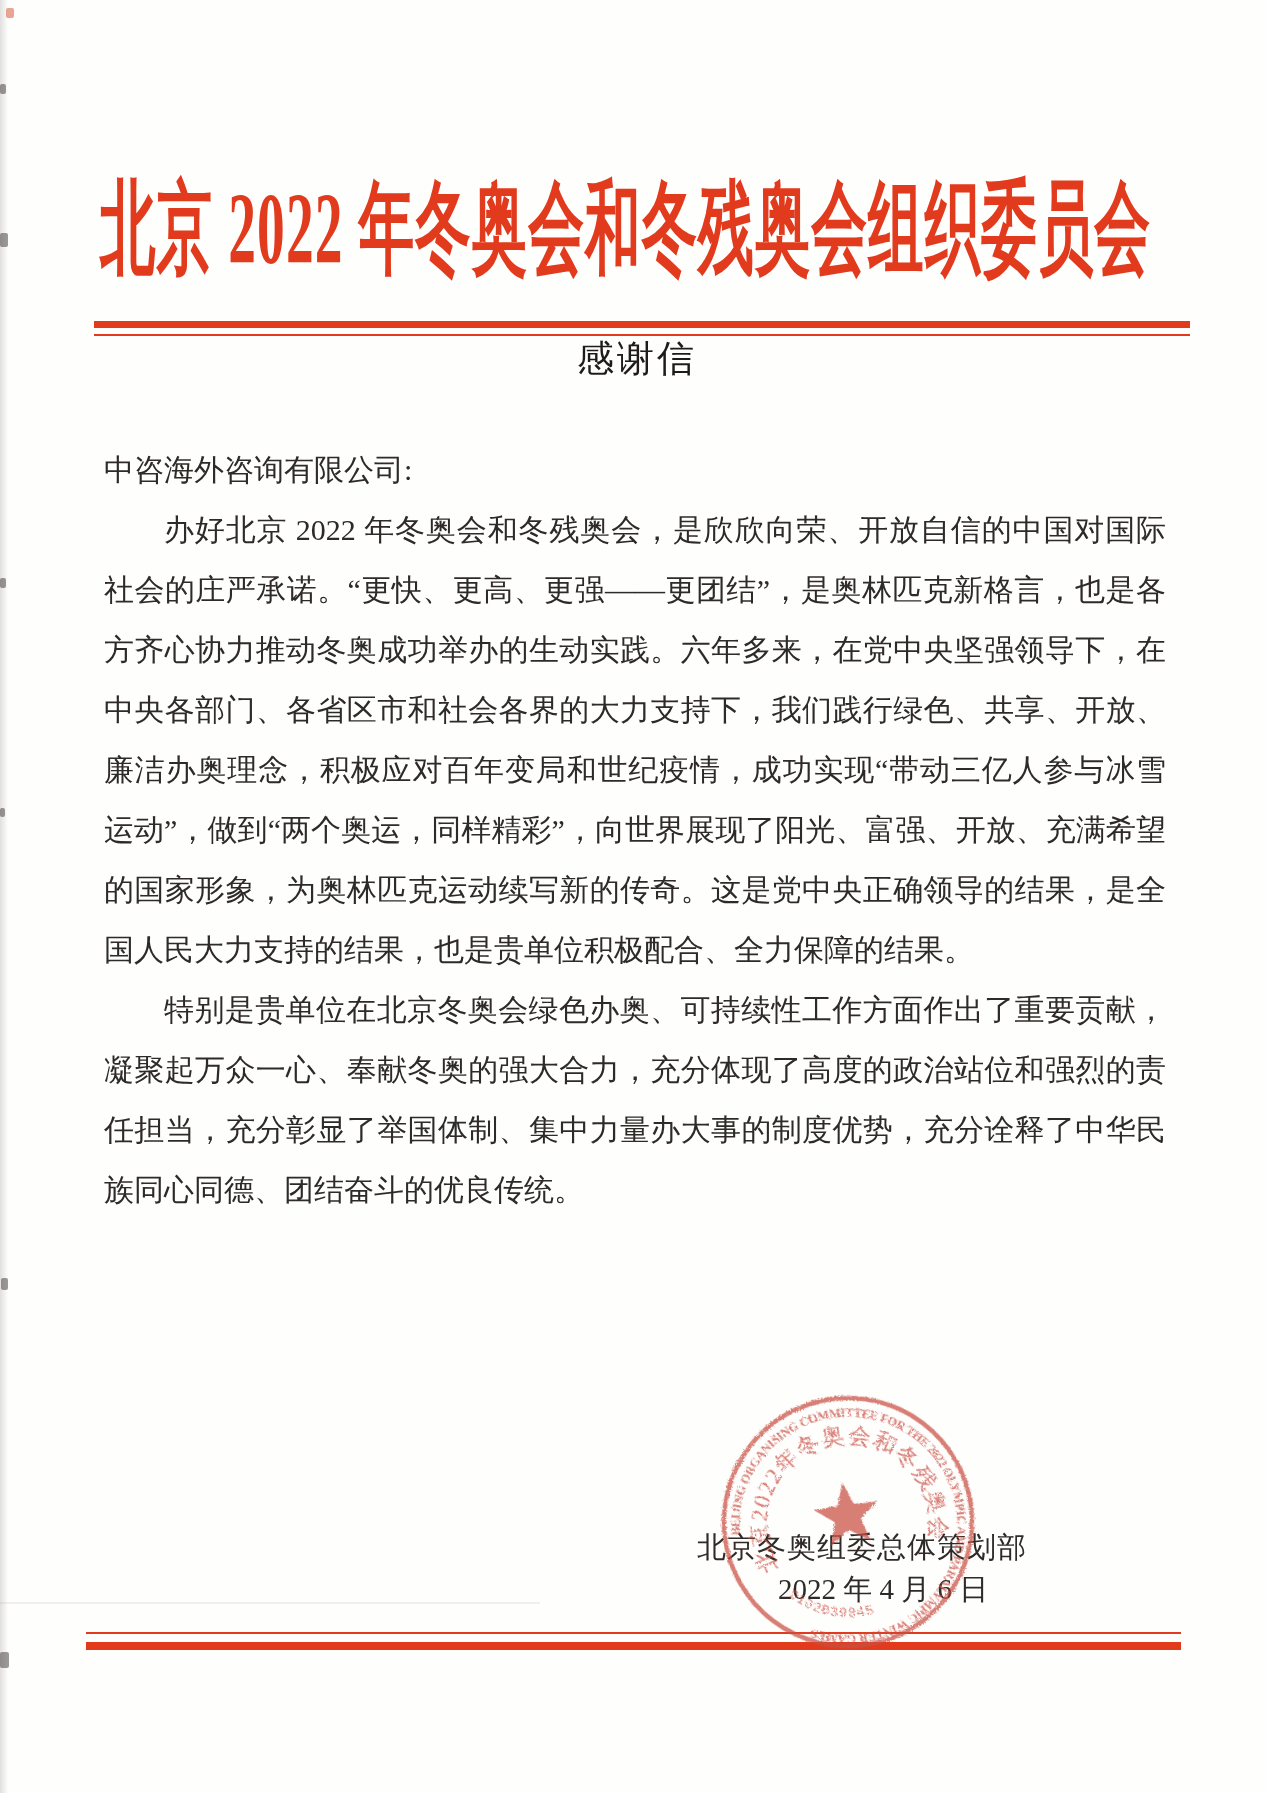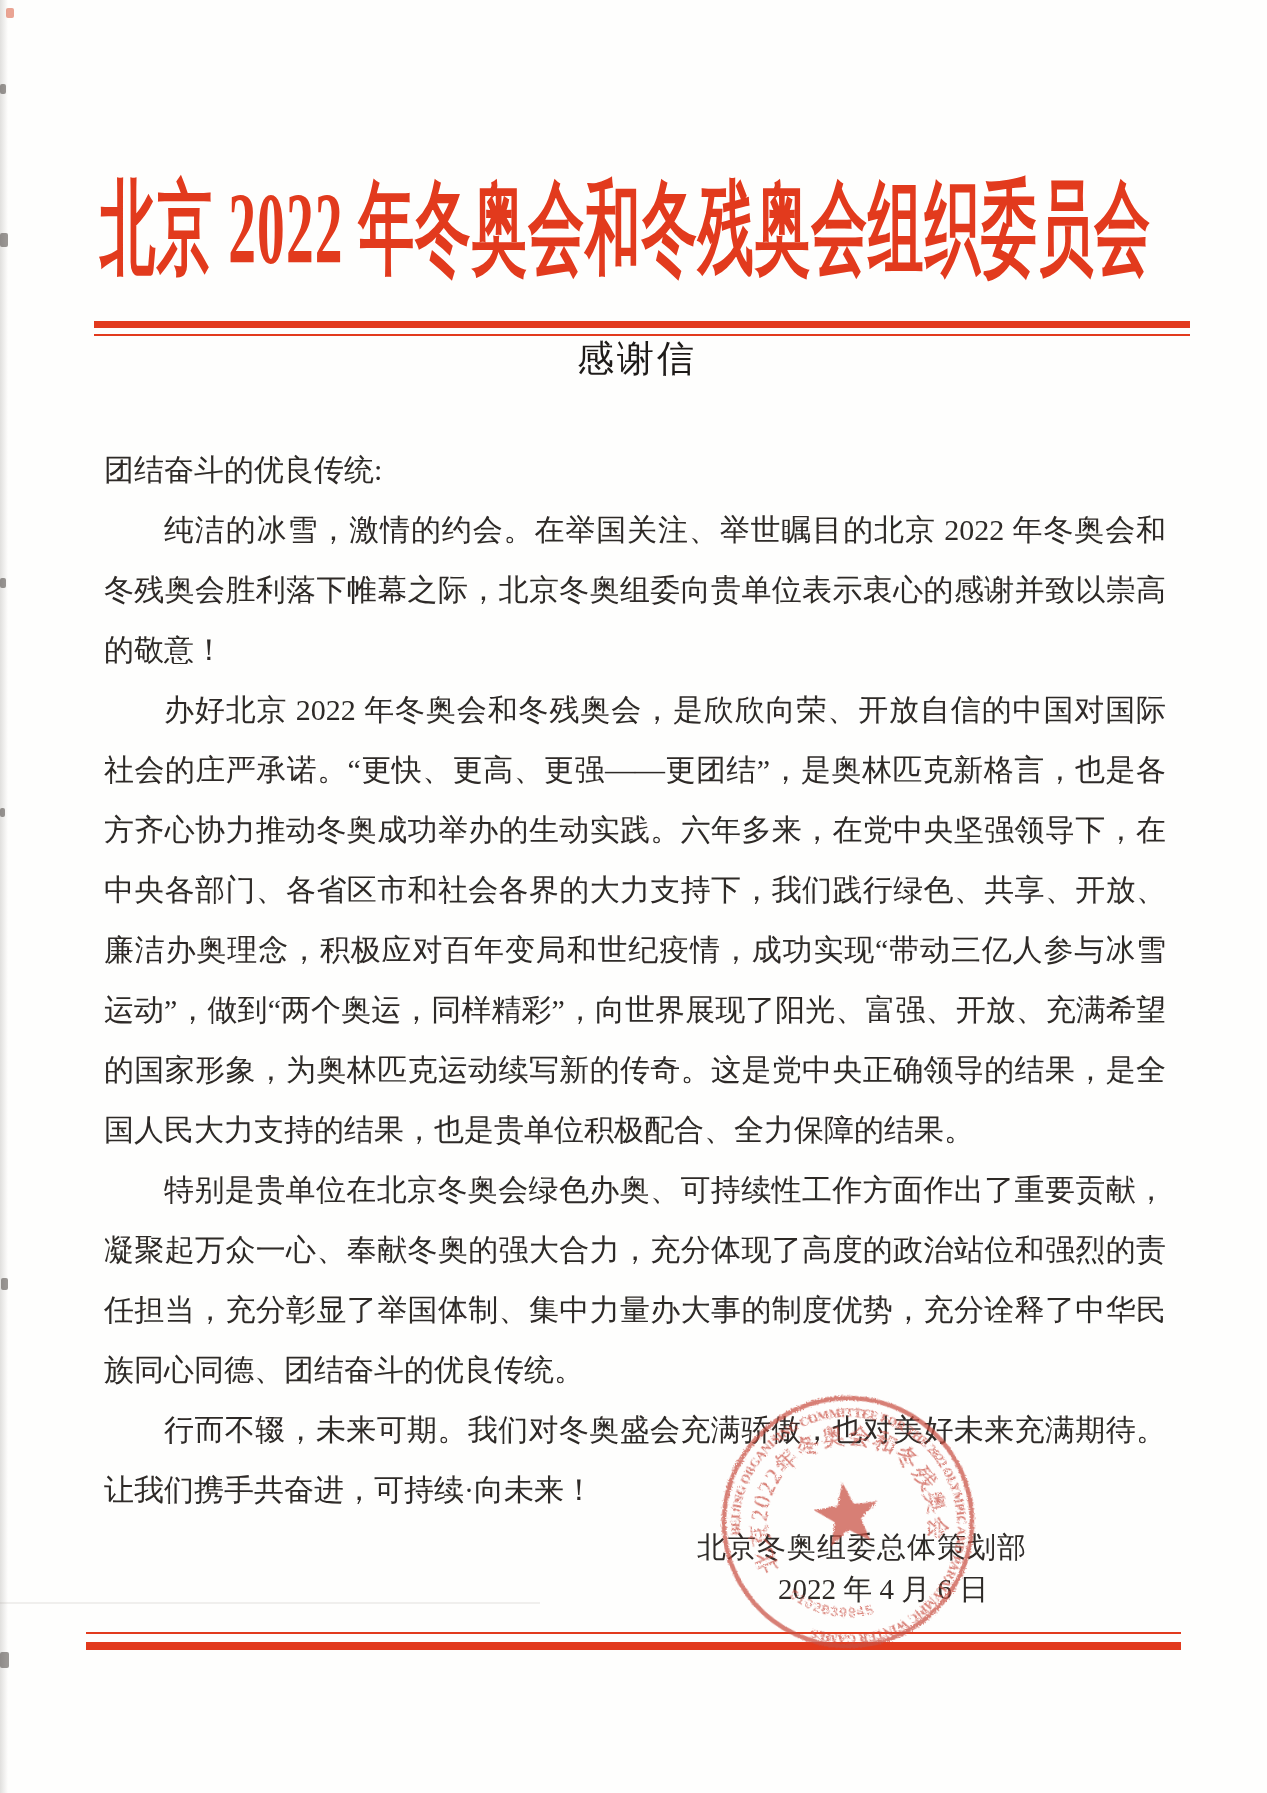--- a/index.html
+++ b/index.html
@@ -81,25 +81,23 @@
   <div class="speck" style="left:0;top:1652px;width:9px;height:16px;"></div>
   <div class="faint-line"></div>
 
   <div class="letterhead">北京 2022 年冬奥会和冬残奥会组织委员会</div>
   <div class="rule hdr-thick"></div>
   <div class="rule hdr-thin"></div>
 
   <div class="letter-title">感谢信</div>
 
   <div class="body-block">
-    <div class="salutation">团结奋斗的优良传统:</div>
-    <p>纯洁的冰雪，激情的约会。在举国关注、举世瞩目的北京 2022 年冬奥会和冬残奥会胜利落下帷幕之际，北京冬奥组委向贵单位表示衷心的感谢并致以崇高的敬意！</p>
+    <div class="salutation">中咨海外咨询有限公司:</div>
     <p>办好北京 2022 年冬奥会和冬残奥会，是欣欣向荣、开放自信的中国对国际社会的庄严承诺。“更快、更高、更强——更团结”，是奥林匹克新格言，也是各方齐心协力推动冬奥成功举办的生动实践。六年多来，在党中央坚强领导下，在中央各部门、各省区市和社会各界的大力支持下，我们践行绿色、共享、开放、廉洁办奥理念，积极应对百年变局和世纪疫情，成功实现“带动三亿人参与冰雪运动”，做到“两个奥运，同样精彩”，向世界展现了阳光、富强、开放、充满希望的国家形象，为奥林匹克运动续写新的传奇。这是党中央正确领导的结果，是全国人民大力支持的结果，也是贵单位积极配合、全力保障的结果。</p>
     <p>特别是贵单位在北京冬奥会绿色办奥、可持续性工作方面作出了重要贡献，凝聚起万众一心、奉献冬奥的强大合力，充分体现了高度的政治站位和强烈的责任担当，充分彰显了举国体制、集中力量办大事的制度优势，充分诠释了中华民族同心同德、团结奋斗的优良传统。</p>
-    <p>行而不辍，未来可期。我们对冬奥盛会充满骄傲，也对美好未来充满期待。让我们携手共奋进，可持续·向未来！</p>
   </div>
 
   <div class="closing-signature">北京冬奥组委总体策划部</div>
   <div class="closing-date">2022 年 4 月 6 日</div>
 
   <svg class="seal" viewBox="0 0 320 290">
     <defs>
       <path id="ringEN" d="M 49 142 A 109 109 0 1 1 48.99 142.3"></path>
       <path id="ringZH" d="M 83 178 A 82 82 0 1 1 233.5 177.5"></path>
       <path id="ringNUM" d="M 75.7 189.5 A 95 95 0 0 0 240.3 189.5"></path>

